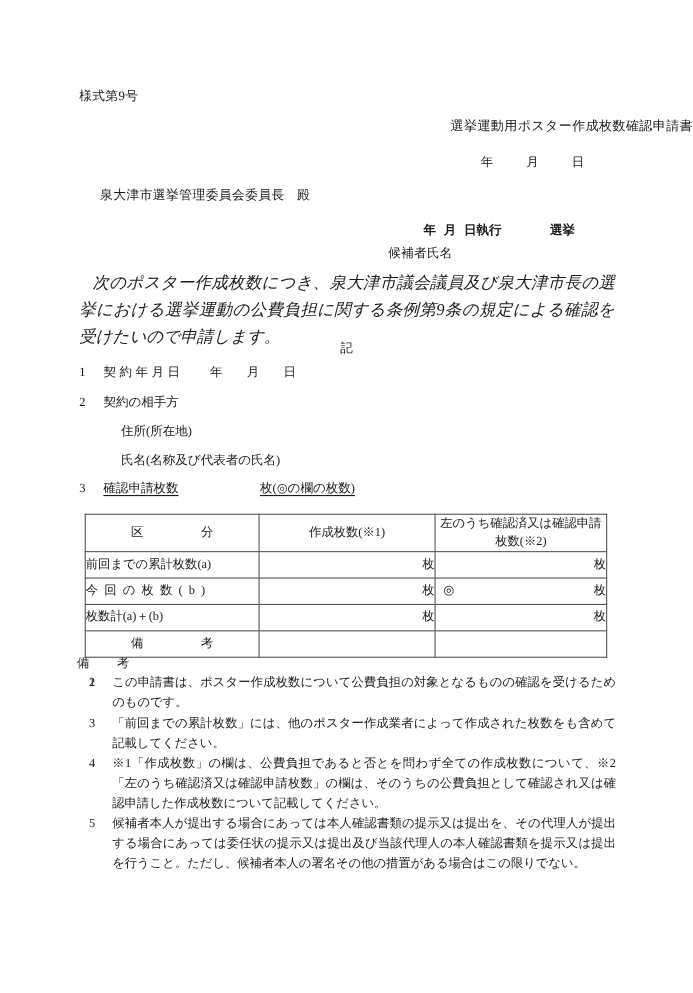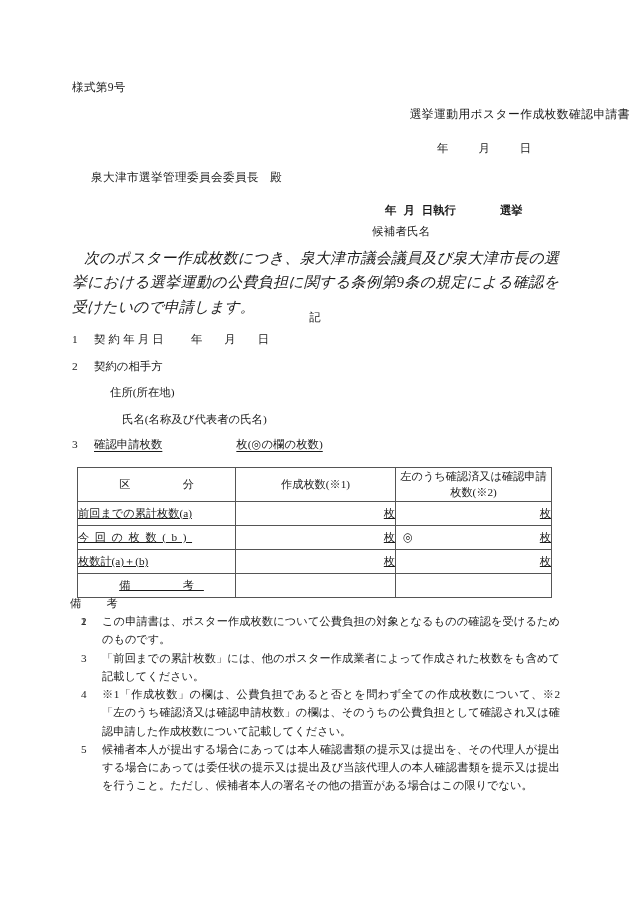--- a/index.html
+++ b/index.html
@@ -67,21 +67,21 @@
   }
   #election-line .sp {
     display: inline-block;
     width: 7px;
   }
   #election-line .bigsp {
     display: inline-block;
     width: 44px;
   }
   #candidate-name-label {
-    left: 372px; top: 226px;
+    left: 353px; top: 226px;
     font-size: 11.4px;
     letter-spacing: 0.3px;
   }
 
   
   #intro-paragraph {
     position: absolute;
     left: 72px; top: 246px;
     width: 487px;
     font-size: 15px;
@@ -113,21 +113,20 @@
   }
   #item2 .num { display: inline-block; width: 22px; }
 
   #item2a {
     left: 110px; top: 387px;
     font-size: 11.4px;
   }
   #item2b {
     left: 110px; top: 414px;
     font-size: 11.4px;
-    margin-left: 12px;
   }
 
   #item3 {
     left: 72px; top: 439px;
     font-size: 11.4px;
   }
   #item3 .num { display: inline-block; width: 22px; }
   #item3 .underlined {
     text-decoration: underline;
     text-underline-offset: 2.5px;
@@ -152,21 +151,20 @@
     vertical-align: middle;
     color: #1a1a1a;
   }
   .col-kubun { width: 158px; }
   .col-made  { width: 160px; }
   .col-left  { width: 156px; }
 
   .cell-pad {
     padding: 3px 6px;
     line-height: 1.35;
-    text-decoration: underline;
   }
   .hdr-center {
     text-align: center;
     padding: 4px 4px;
     line-height: 1.38;
   }
   .hdr-kubun {
     text-align: center;
     letter-spacing: 10px;
     text-indent: 10px;

